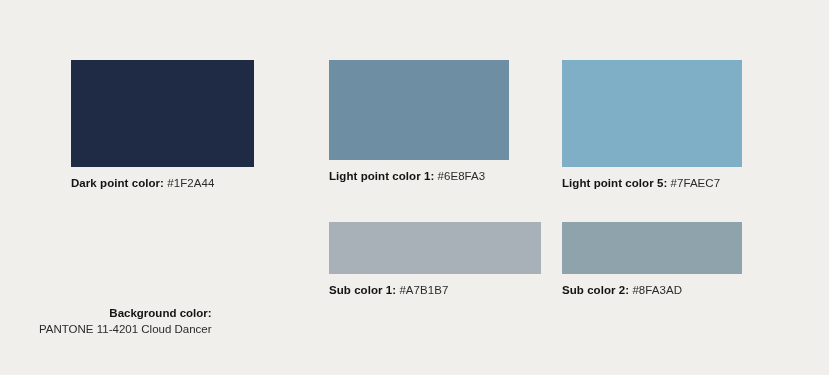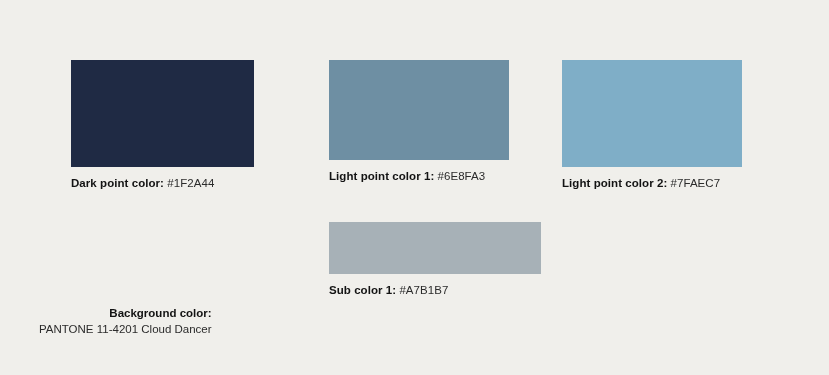--- a/index.html
+++ b/index.html
@@ -104,30 +104,36 @@
   <div class="swatch-group" id="group-light-point-1">
     <span class="swatch-chip" style="background-color: rgb(110, 143, 163);"></span>
     <div class="swatch-caption">
       <span class="caption-name">Light point color 1</span><span class="caption-sep">:</span><span class="caption-hex"> #6E8FA3</span>
     </div>
   </div>
 
   <div class="swatch-group" id="group-light-point-2">
     <span class="swatch-chip" style="background-color: rgb(127, 174, 199);"></span>
     <div class="swatch-caption">
-      <span class="caption-name">Light point color 2</span><span class="caption-sep">:</span><span class="caption-hex"> #7FAEC7</span>
+      <span class="caption-name">Light point color 5</span><span class="caption-sep">:</span><span class="caption-hex"> #7FAEC7</span>
     </div>
   </div>
 
   <div class="swatch-group" id="group-sub-1">
     <span class="swatch-chip" style="background-color: rgb(167, 177, 183);"></span>
     <div class="swatch-caption">
       <span class="caption-name">Sub color 1</span><span class="caption-sep">:</span><span class="caption-hex"> #A7B1B7</span>
     </div>
   </div>
 
+  <div class="swatch-group" id="group-sub-2">
+    <span class="swatch-chip" style="background-color: rgb(143, 163, 173);"></span>
+    <div class="swatch-caption">
+      <span class="caption-name">Sub color 2</span><span class="caption-sep">:</span><span class="caption-hex"> #8FA3AD</span>
+    </div>
+  </div>
 
   <div id="background-note">
     <span class="note-line"><span class="note-heading">Background color</span><span class="note-heading">:</span></span>
     <span class="note-line">PANTONE 11-4201 Cloud Dancer</span>
   </div>
 
 </div>
 
 </body></html>

